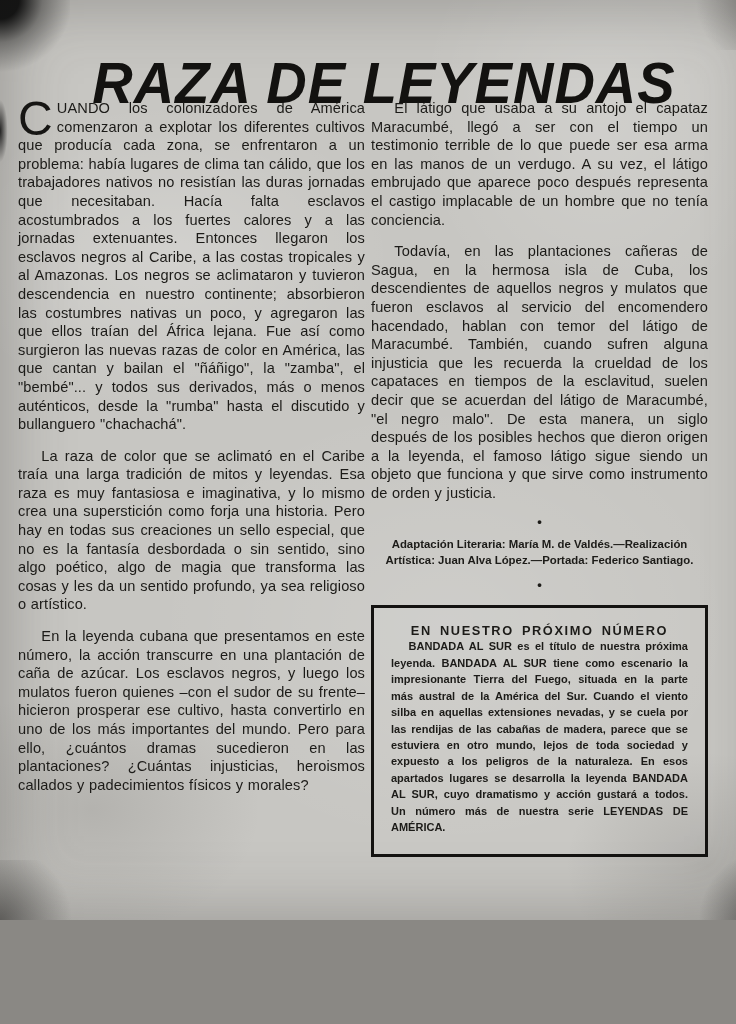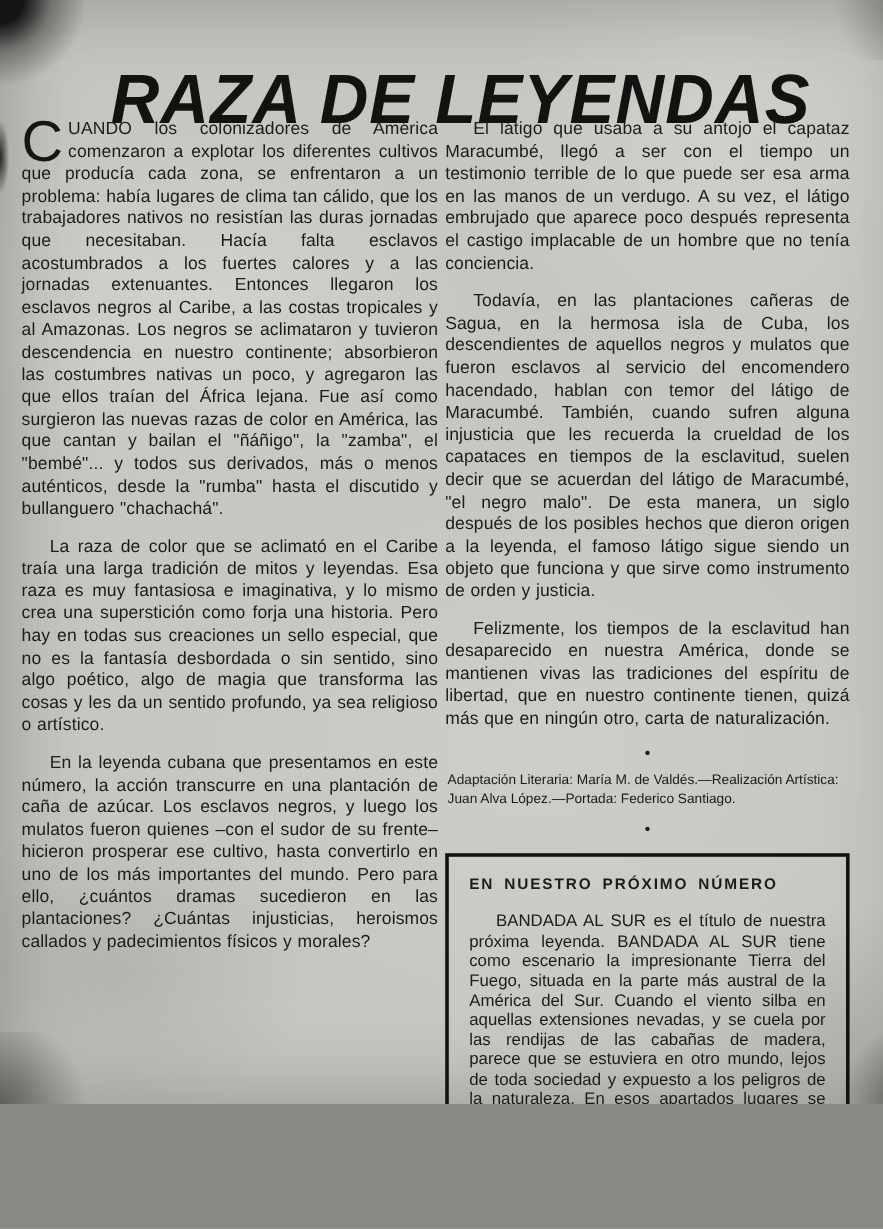--- a/index.html
+++ b/index.html
@@ -57,39 +57,39 @@
   .dropcap{
     float:left;
     font-size:48px;line-height:33px;
     padding:3px 4px 0 0;
     font-weight:400;
     color:#161513;
   }
 
   .sep-dot{text-align:center;font-size:13px;line-height:13px;margin:10px 0 8px 0;font-weight:bold;}
   .credits{
-    font-weight:normal;
+    text-align:center;font-weight:bold;
     font-size:11.4px;line-height:16px;
     margin:2px 2px 0 2px;
   }
 
   .next-box{
     margin-top:14px;
     border:3px solid #131210;
     padding:15px 17px 19px 17px;
     background:rgba(255,255,255,0.04);
   }
   .box-title{
-    text-align:left;font-weight:bold;
+    text-align:center;font-weight:bold;
     font-size:12.8px;letter-spacing:1.6px;
-    margin-bottom:15px;word-spacing:3px;
+    word-spacing:3px;
   }
   .box-body{
-    font-weight:normal;
-    font-size:14px;line-height:16.4px;
+    font-weight:bold;
+    font-size:11px;line-height:16.4px;
     text-align:justify;text-indent:1.6em;
     word-spacing:1px;
   }
 
   .masthead{position:absolute;left:15px;right:13px;top:970px;margin-top:37px;}
   .masthead-line{
     font-size:8.4px;line-height:10.9px;
     color:#2a2926;
     text-align:justify;
     text-align-last:justify;
@@ -120,21 +120,20 @@
 
   <div class="col col-left">
     <p class="para"><span class="dropcap">C</span><span>UANDO los colonizadores de América comenzaron a explotar los diferentes cultivos que producía cada zona, se enfrentaron a un problema: había lugares de clima tan cálido, que los trabajadores nativos no resistían las duras jornadas que necesitaban. Hacía falta esclavos acostumbrados a los fuertes calores y a las jornadas extenuantes. Entonces llegaron los esclavos negros al Caribe, a las costas tropicales y al Amazonas. Los negros se aclimataron y tuvieron descendencia en nuestro continente; absorbieron las costumbres nativas un poco, y agregaron las que ellos traían del África lejana. Fue así como surgieron las nuevas razas de color en América, las que cantan y bailan el "ñáñigo", la "zamba", el "bembé"... y todos sus derivados, más o menos auténticos, desde la "rumba" hasta el discutido y bullanguero "chachachá".</span></p>
     <p class="para indent">La raza de color que se aclimató en el Caribe traía una larga tradición de mitos y leyendas. Esa raza es muy fantasiosa e imaginativa, y lo mismo crea una superstición como forja una historia. Pero hay en todas sus creaciones un sello especial, que no es la fantasía desbordada o sin sentido, sino algo poético, algo de magia que transforma las cosas y les da un sentido profundo, ya sea religioso o artístico.</p>
     <p class="para indent">En la leyenda cubana que presentamos en este número, la acción transcurre en una plantación de caña de azúcar. Los esclavos negros, y luego los mulatos fueron quienes –con el sudor de su frente– hicieron prosperar ese cultivo, hasta convertirlo en uno de los más importantes del mundo. Pero para ello, ¿cuántos dramas sucedieron en las plantaciones? ¿Cuántas injusticias, heroismos callados y padecimientos físicos y morales?</p>
   </div>
 
   <div class="col col-right">
     <p class="para indent">El látigo que usaba a su antojo el capataz Maracumbé, llegó a ser con el tiempo un testimonio terrible de lo que puede ser esa arma en las manos de un verdugo. A su vez, el látigo embrujado que aparece poco después representa el castigo implacable de un hombre que no tenía conciencia.</p>
     <p class="para indent">Todavía, en las plantaciones cañeras de Sagua, en la hermosa isla de Cuba, los descendientes de aquellos negros y mulatos que fueron esclavos al servicio del encomendero hacendado, hablan con temor del látigo de Maracumbé. También, cuando sufren alguna injusticia que les recuerda la crueldad de los capataces en tiempos de la esclavitud, suelen decir que se acuerdan del látigo de Maracumbé, "el negro malo". De esta manera, un siglo después de los posibles hechos que dieron origen a la leyenda, el famoso látigo sigue siendo un objeto que funciona y que sirve como instrumento de orden y justicia.</p>
-    <p class="para indent">Felizmente, los tiempos de la esclavitud han desaparecido en nuestra América, donde se mantienen vivas las tradiciones del espíritu de libertad, que en nuestro continente tienen, quizá más que en ningún otro, carta de naturalización.</p>
 
     <div class="sep-dot">•</div>
     <div class="credits">Adaptación Literaria: María M. de Valdés.—Realización Artística: Juan Alva López.—Portada: Federico Santiago.</div>
     <div class="sep-dot">•</div>
 
     <div class="next-box">
       <div class="box-title">EN NUESTRO PRÓXIMO NÚMERO</div>
       <div class="box-body">BANDADA AL SUR es el título de nuestra próxima leyenda. BANDADA AL SUR tiene como escenario la impresionante Tierra del Fuego, situada en la parte más austral de la América del Sur. Cuando el viento silba en aquellas extensiones nevadas, y se cuela por las rendijas de las cabañas de madera, parece que se estuviera en otro mundo, lejos de toda sociedad y expuesto a los peligros de la naturaleza. En esos apartados lugares se desarrolla la leyenda BANDADA AL SUR, cuyo dramatismo y acción gustará a todos. Un número más de nuestra serie LEYENDAS DE AMÉRICA.</div>
     </div>
   </div>

